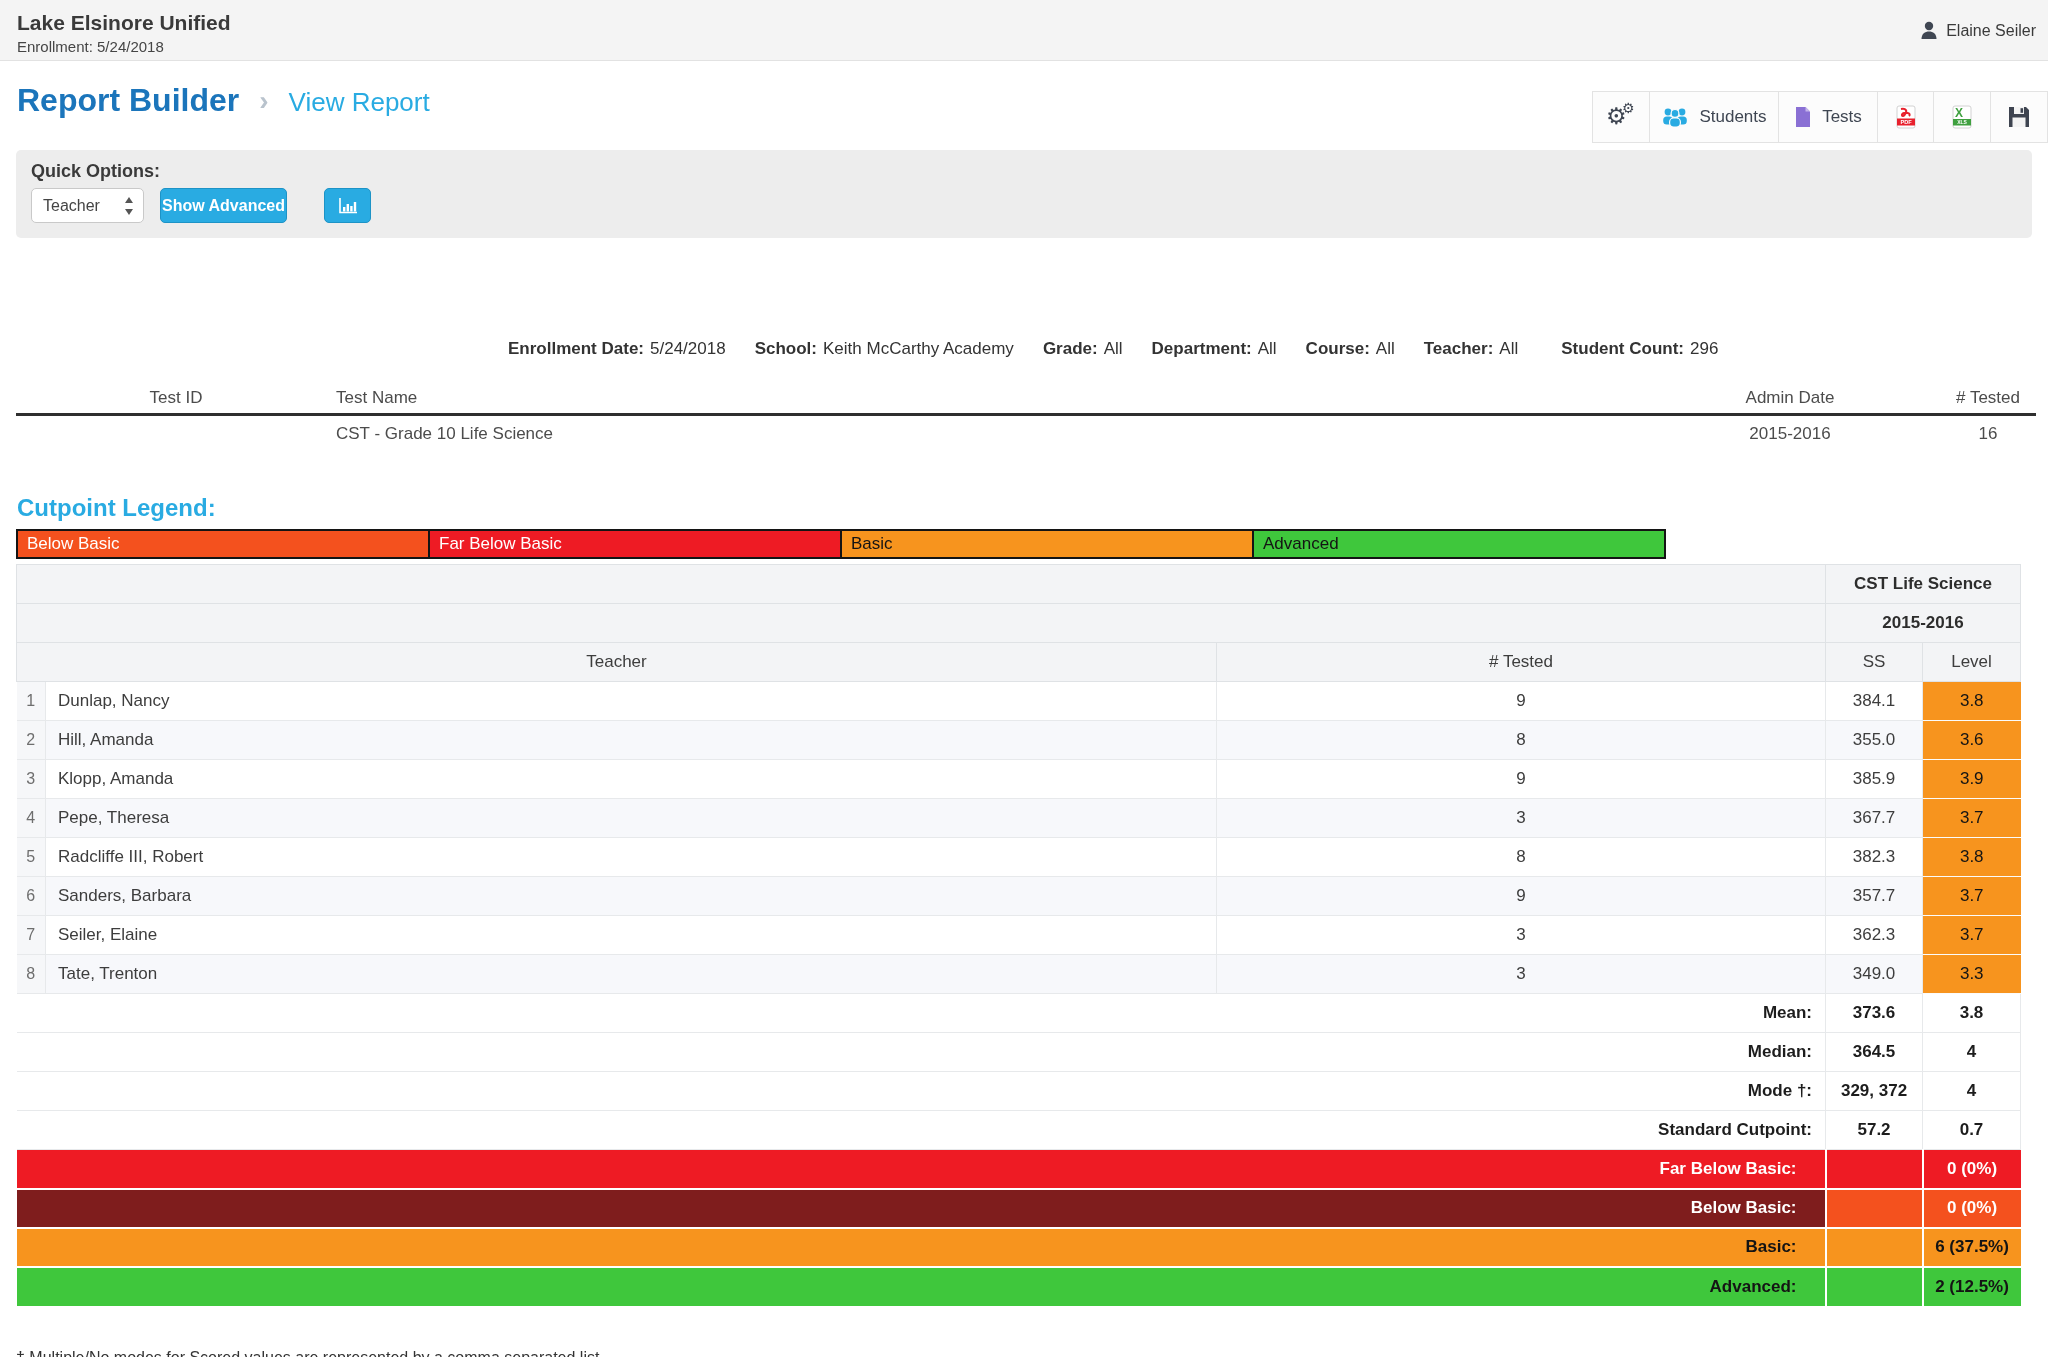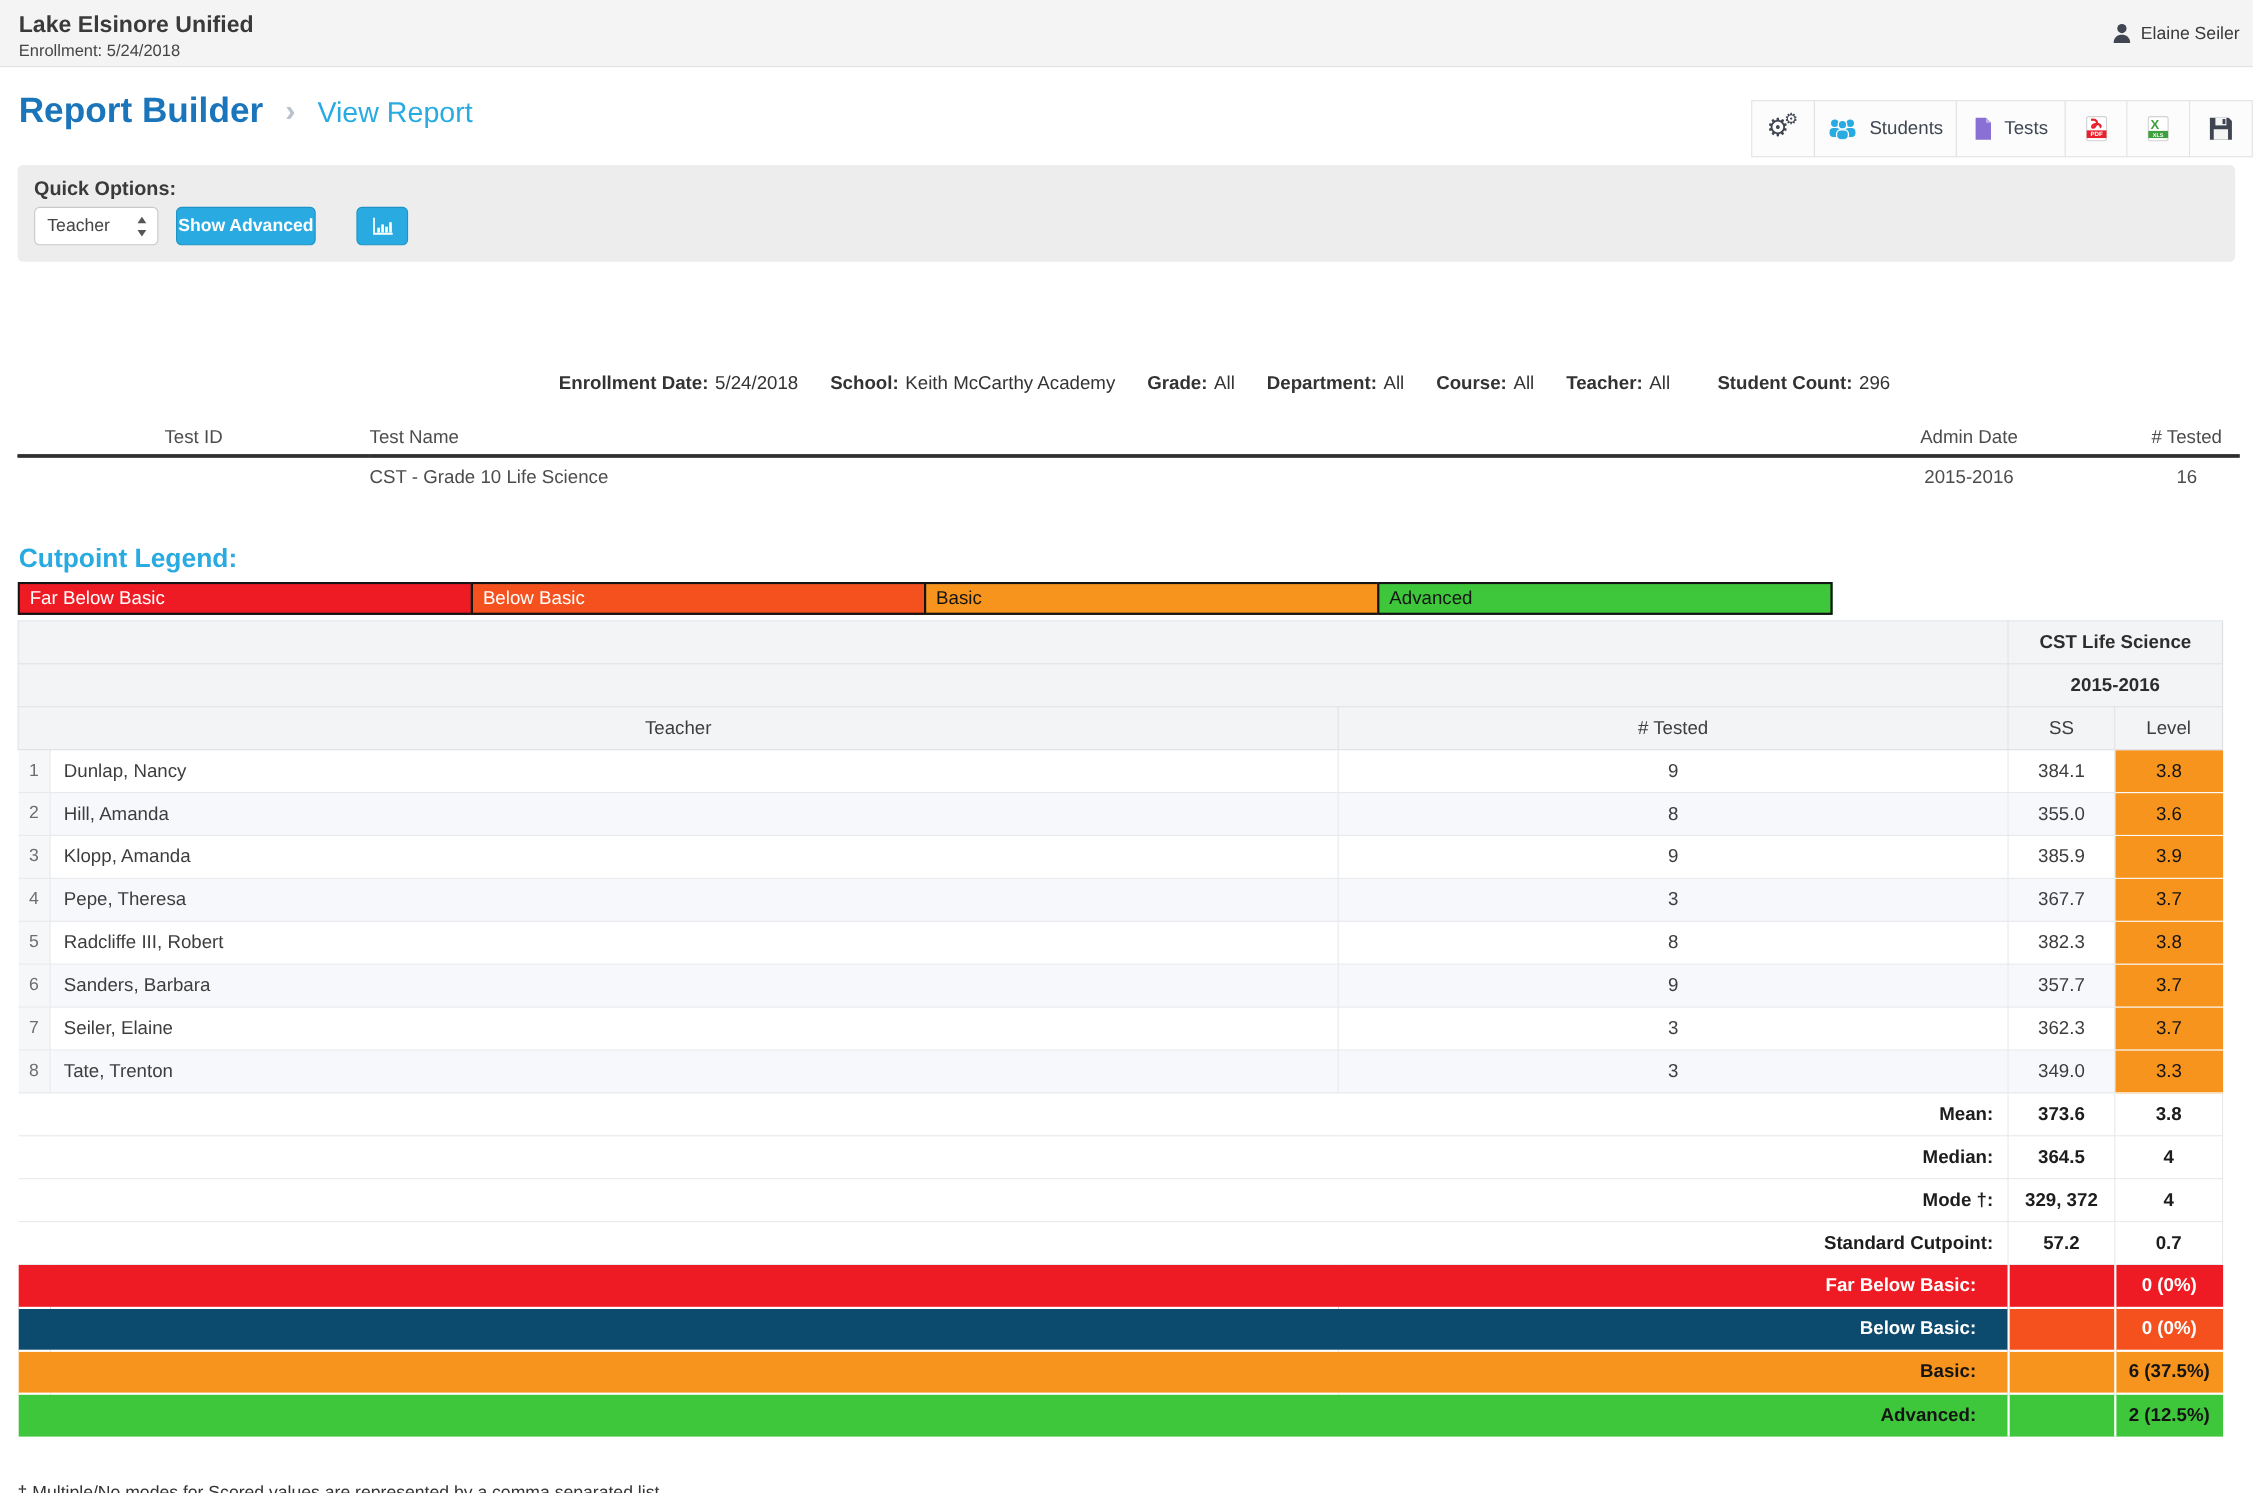--- a/index.html
+++ b/index.html
@@ -242,22 +242,22 @@
         <td class="c"></td>
         <td class="l">CST - Grade 10 Life Science</td>
         <td class="c">2015-2016</td>
         <td class="c">16</td>
       </tr>
     </tbody>
 </table>
 
 <div class="cut-title">Cutpoint Legend:</div>
 <div class="legend" id="legend">
+    <div class="band" style="background: rgb(244, 81, 30); color: rgb(255, 255, 255);">Below Basic</div>
     <div class="band" style="background: rgb(238, 27, 36); color: rgb(255, 255, 255);">Far Below Basic</div>
-    <div class="band" style="background: rgb(244, 81, 30); color: rgb(255, 255, 255);">Below Basic</div>
     <div class="band" style="background: rgb(247, 148, 30); color: rgb(20, 20, 20);">Basic</div>
     <div class="band" style="background: rgb(63, 199, 60); color: rgb(20, 20, 20);">Advanced</div>
   </div>
 
 <table class="results">
   <colgroup>
     <col style="width:29px">
       <col style="width:1171px">
       <col style="width:609px">
       <col style="width:97px">
@@ -353,21 +353,21 @@
         <td class="sum-label" colspan="3">Standard Cutpoint:</td>
         <td class="sum-val">57.2</td>
         <td class="sum-val">0.7</td>
       </tr>
       <tr class="dist first">
         <td class="dist-label" colspan="3" style="background: rgb(238, 27, 36); color: rgb(255, 255, 255);">Far Below Basic:</td>
         <td class="dist-ss" style="background: rgb(238, 27, 36);"></td>
         <td class="dist-val" style="background: rgb(238, 27, 36); color: rgb(255, 255, 255);">0 (0%)</td>
       </tr>
       <tr class="dist">
-        <td class="dist-label" colspan="3" style="background: #0c4a6e; color: rgb(255, 255, 255);">Below Basic:</td>
+        <td class="dist-label" colspan="3" style="background: #7f1d1d; color: rgb(255, 255, 255);">Below Basic:</td>
         <td class="dist-ss" style="background: rgb(244, 81, 30);"></td>
         <td class="dist-val" style="background: rgb(244, 81, 30); color: rgb(255, 255, 255);">0 (0%)</td>
       </tr>
       <tr class="dist">
         <td class="dist-label" colspan="3" style="background: rgb(247, 148, 30); color: rgb(20, 20, 20);">Basic:</td>
         <td class="dist-ss" style="background: rgb(247, 148, 30);"></td>
         <td class="dist-val" style="background: rgb(247, 148, 30); color: rgb(20, 20, 20);">6 (37.5%)</td>
       </tr>
       <tr class="dist">
         <td class="dist-label" colspan="3" style="background: rgb(63, 199, 60); color: rgb(20, 20, 20);">Advanced:</td>

